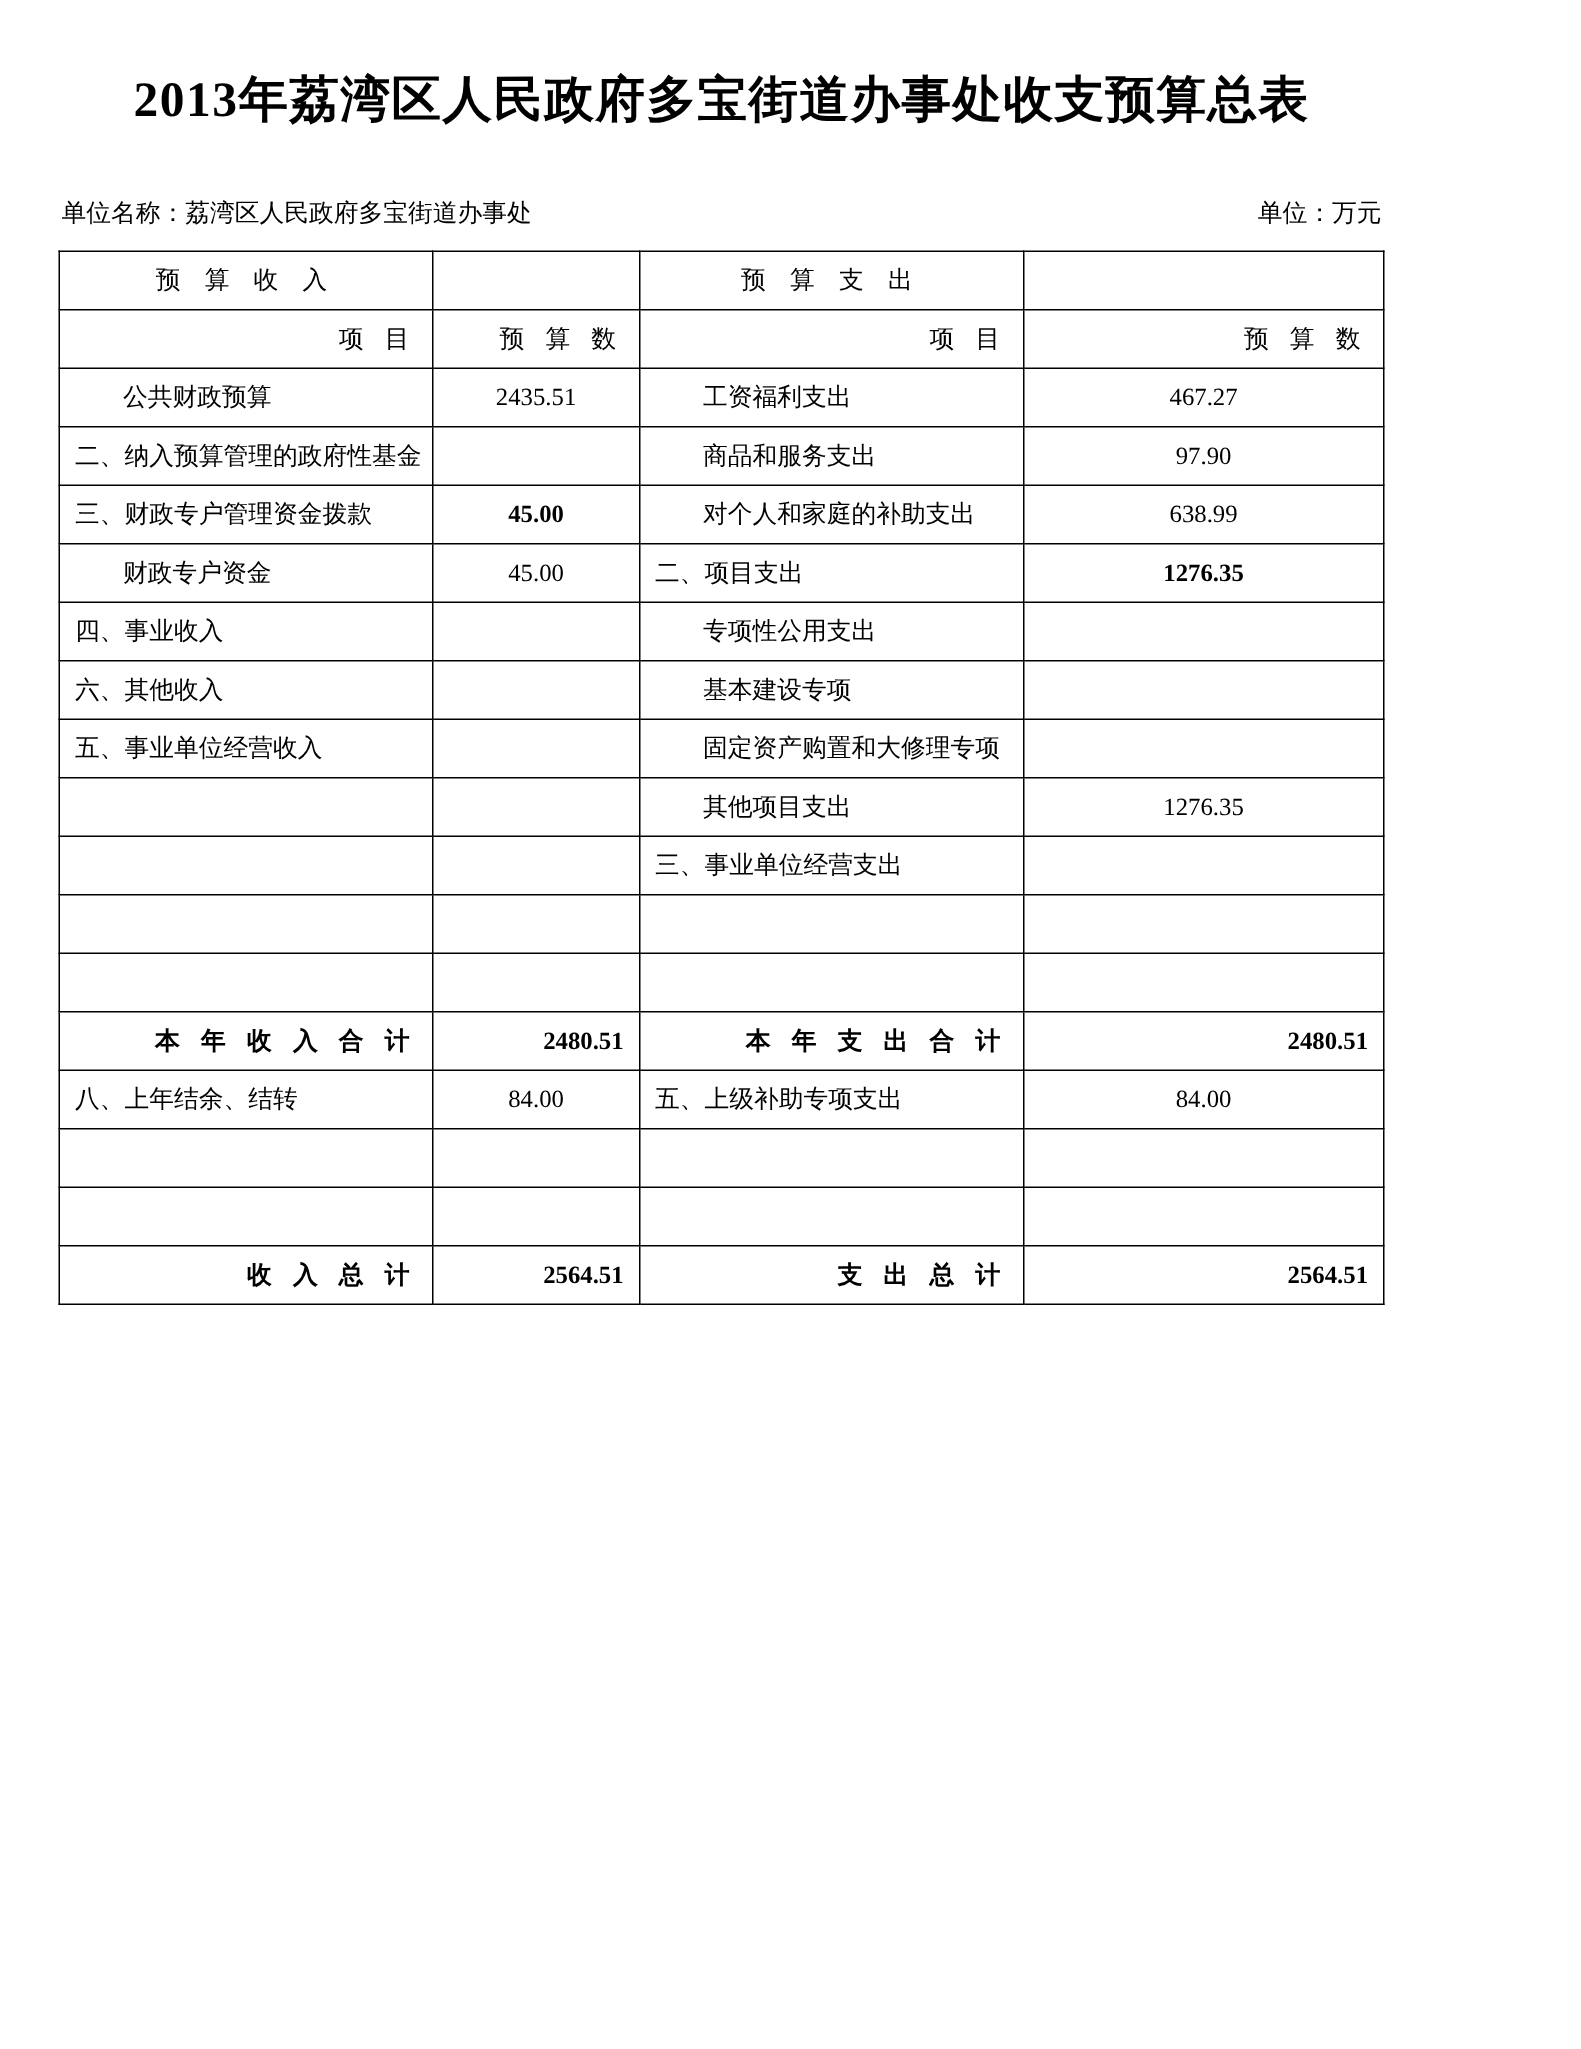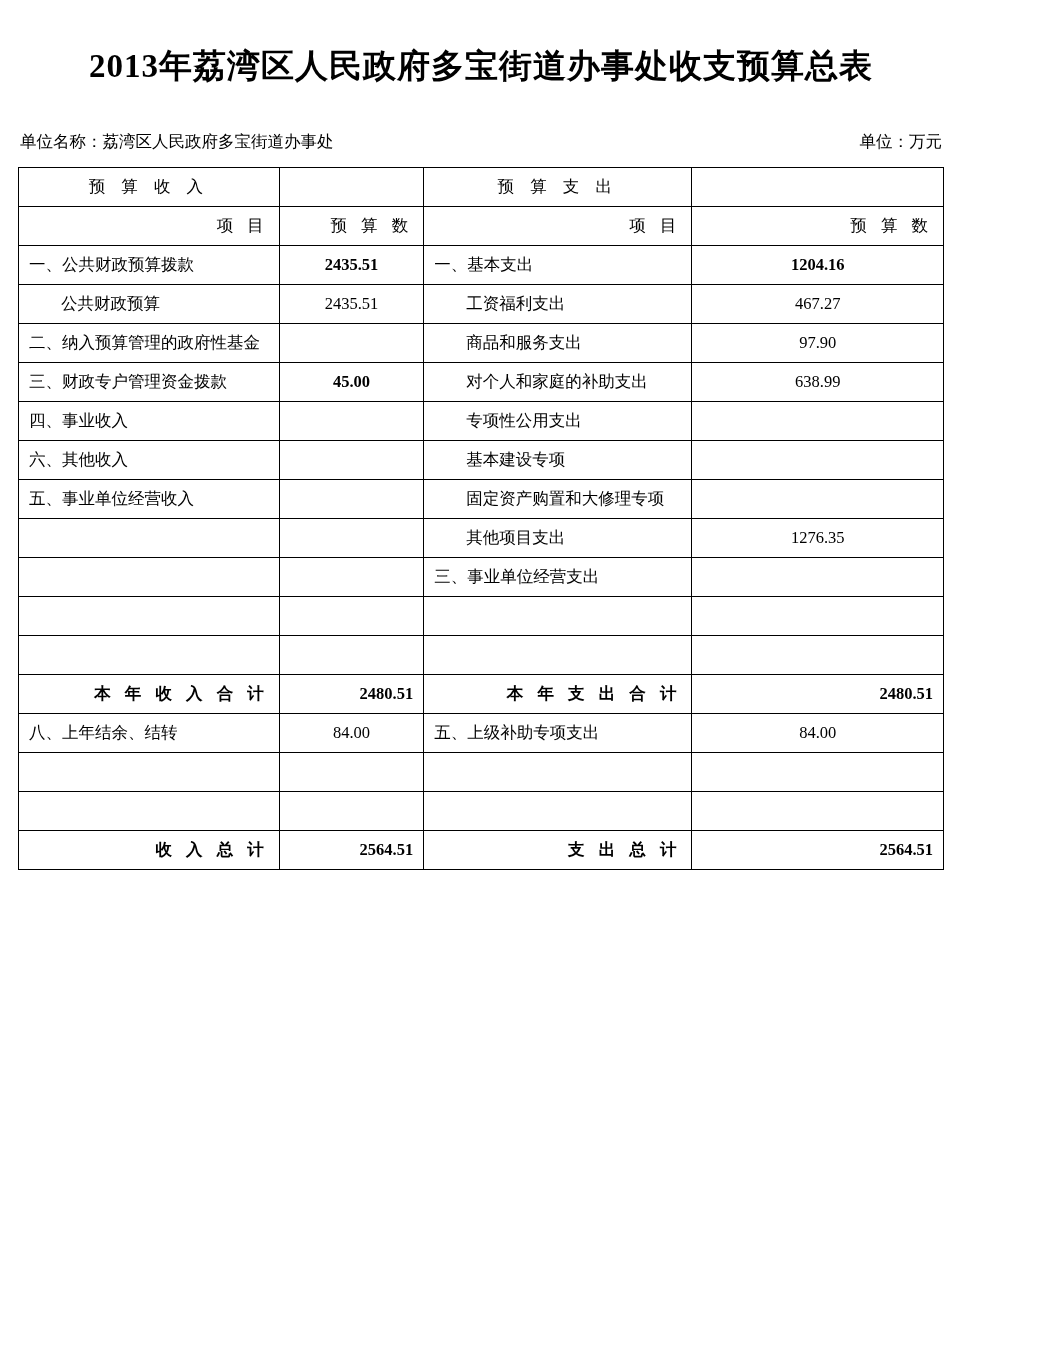--- a/index.html
+++ b/index.html
@@ -12,21 +12,21 @@
     height: 1366px;
     font-family: "Liberation Serif", "DejaVu Serif", serif;
     color: #000000;
     -webkit-font-smoothing: antialiased;
   }
   .page {
     position: relative;
     width: 962px;
     height: 1366px;
     box-sizing: border-box;
-    padding: 0 18px;
+    padding: 0 39px;
   }
   .doc-title {
     text-align: center;
     font-size: 33px;
     font-weight: bold;
     letter-spacing: 1px;
     margin: 0;
     padding-top: 44px;
     font-family: "Liberation Serif", "DejaVu Serif", serif;
   }
@@ -129,42 +129,42 @@
         <td></td>
       </tr>
       <tr class="col-head">
         <td>项        目</td>
         <td>预 算 数</td>
         <td>项        目</td>
         <td>预 算 数</td>
       </tr>
 
       <tr class="tall">
-        <td class="label">一、公共财政预算拨款</td>
-        <td class="num bold">2435.51</td>
-        <td class="label">一、基本支出</td>
-        <td class="num bold">1204.16</td>
-      </tr>
-      <tr class="tall">
         <td class="label indent">公共财政预算</td>
         <td class="num">2435.51</td>
         <td class="label indent">工资福利支出</td>
         <td class="num">467.27</td>
       </tr>
       <tr class="tall">
         <td class="label">二、纳入预算管理的政府性基金</td>
         <td class="num"></td>
         <td class="label indent">商品和服务支出</td>
         <td class="num">97.90</td>
       </tr>
       <tr class="tall">
         <td class="label">三、财政专户管理资金拨款</td>
         <td class="num bold">45.00</td>
         <td class="label indent">对个人和家庭的补助支出</td>
         <td class="num">638.99</td>
+      </tr>
+      <tr class="tall">
+        <td class="label indent">财政专户资金</td>
+        <td class="num">45.00</td>
+        <td class="label">二、项目支出</td>
+        <td class="num bold">1276.35</td>
       </tr>
       <tr class="tall">
         <td class="label">四、事业收入</td>
         <td class="num"></td>
         <td class="label indent">专项性公用支出</td>
         <td class="num"></td>
       </tr>
       <tr class="tall">
         <td class="label">六、其他收入</td>
         <td class="num"></td>

